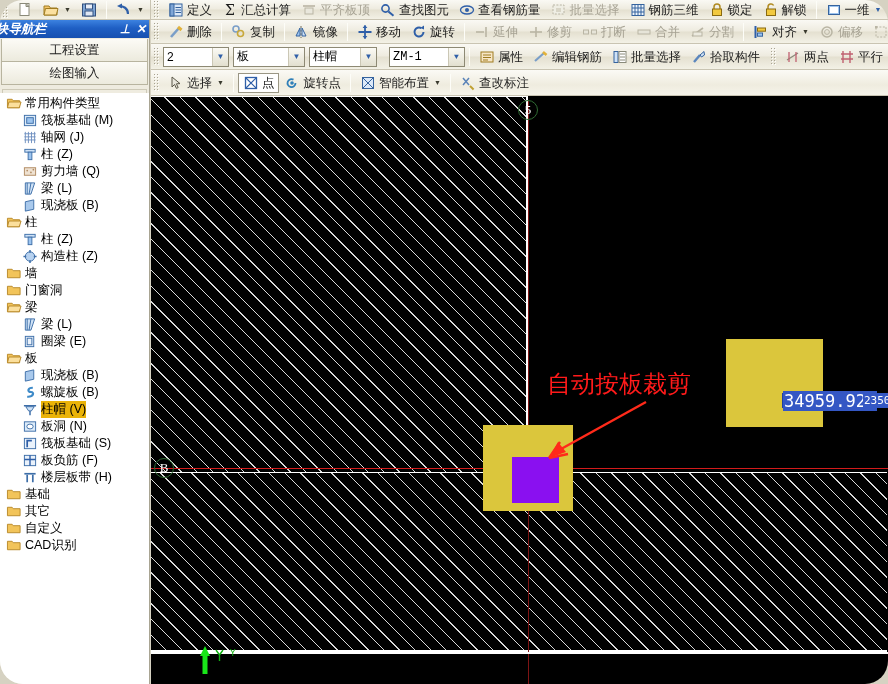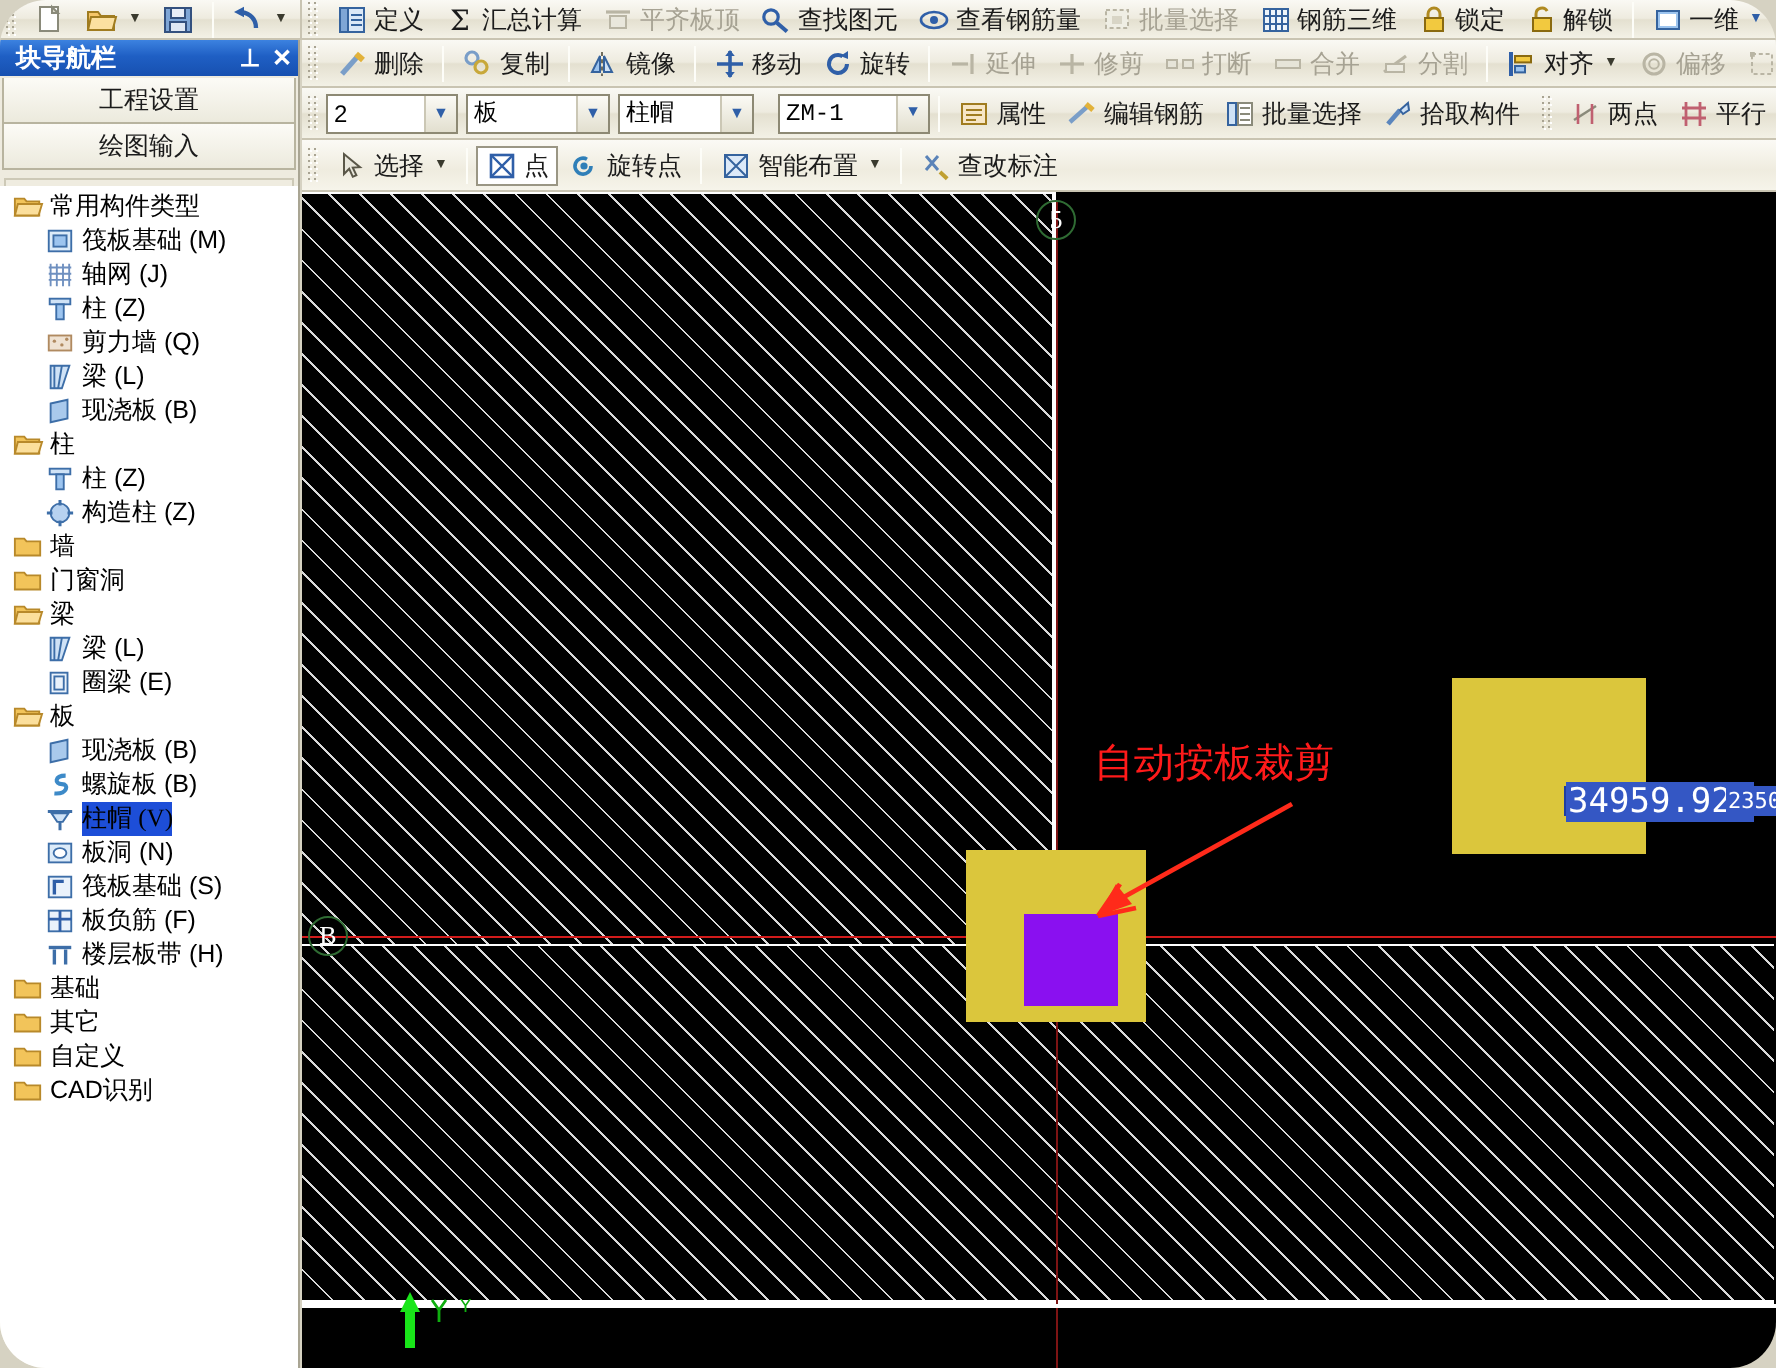--- a/index.html
+++ b/index.html
@@ -61,21 +61,21 @@
 
   
   #navpanel {
     position:absolute; left:0; top:20px; width:150px; height:664px;
     background:#eeebdf; border-right:1px solid #a9a593;
   }
   #navtitle {
     height:18px; background: linear-gradient(to bottom,#2b6fd4 0%, #1a57bb 50%, #14魔 100%);
     background: linear-gradient(to bottom,#3c82e0 0%, #1f5fc4 45%, #1750b0 100%);
     color:#fff; font-size:12.5px; display:flex; align-items:center;
-    padding-left:14px; font-weight:bold; position:relative;
+    padding-left:2px; font-weight:bold; position:relative;font-style:italic;
   }
   #navtitle .ttxt{ flex:1; margin-left:-6px; }
   #navtitle .pin, #navtitle .cls{ width:16px; text-align:center; color:#fff; font-size:12px; cursor:default;}
   .navbtn {
     height:23px; border:1px solid #b8b49f; border-top:none;
     background: linear-gradient(to bottom,#fcfbf6,#eceadd);
     display:flex; align-items:center; justify-content:center;
     font-size:12.5px; color:#1b1b1b; margin:0 1px;
   }
   #navbtnwrap { padding-top:1px; }
@@ -84,21 +84,21 @@
     border:1px solid #cdc9b7; display:flex; align-items:center; gap:3px; padding-left:3px;
   }
   #minibar .dash { width:10px; height:3px; background:#6b6858; }
   #tree {
     position:absolute; left:0; top:73px; width:149px; bottom:0;
     background:#ffffff; overflow:hidden; padding-top:2px;
   }
   .tnode { display:flex; align-items:center; height:17px; font-size:12.5px; color:#000; white-space:nowrap;}
   .tnode .ind { flex:0 0 auto; }
   .tnode .lab { margin-left:3px; }
-  .tnode.sel .lab { background:#1d4ed8;font-family:Liberation Serif, serif; }
+  .tnode.sel .lab { background:#eab308; }
   .tico { width:16px; height:15px; flex:0 0 auto; }
 
   
   #canvas {
     position:absolute; left:151px; top:96px; width:737px; height:588px;
     background:#000; overflow:hidden;
   }
   .slab {
     position:absolute; background:#000;
     background-image: repeating-linear-gradient(45deg,
@@ -111,21 +111,21 @@
   .gridline-h { position:absolute; height:1px; background:#d21b1b; }
   .axisbub {
     position:absolute; width:20px; height:20px; border:1px solid #2f6b33;
     border-radius:50%; color:#ffffff; font-size:13px;
     display:flex; align-items:center; justify-content:center;
     font-family:"Liberation Serif", serif;
   }
   .rect-y { position:absolute; background:#dbc63c; }
   .rect-p { position:absolute; background:#8a10f0; }
   #annot {
-    position:absolute; color:#ff1a1a; font-size:20px;
+    position:absolute; color:#ff1a1a; font-size:24px;
     font-family:Liberation Mono, monospace; white-space:nowrap;
   }
   .coordbox {
     position:absolute; height:15px; background:#ffffff;
     border:1px solid #1f3fa0; display:flex; align-items:center;
     font-family:"DejaVu Sans Mono", monospace; font-size:17px; color:#000;
   }
   .coordbox .hl { background:#3457c4; color:#ffffff; padding:0 1px; }
   .coordbox2 {
     position:absolute; height:15px; background:#3457c4; color:#ffffff;

